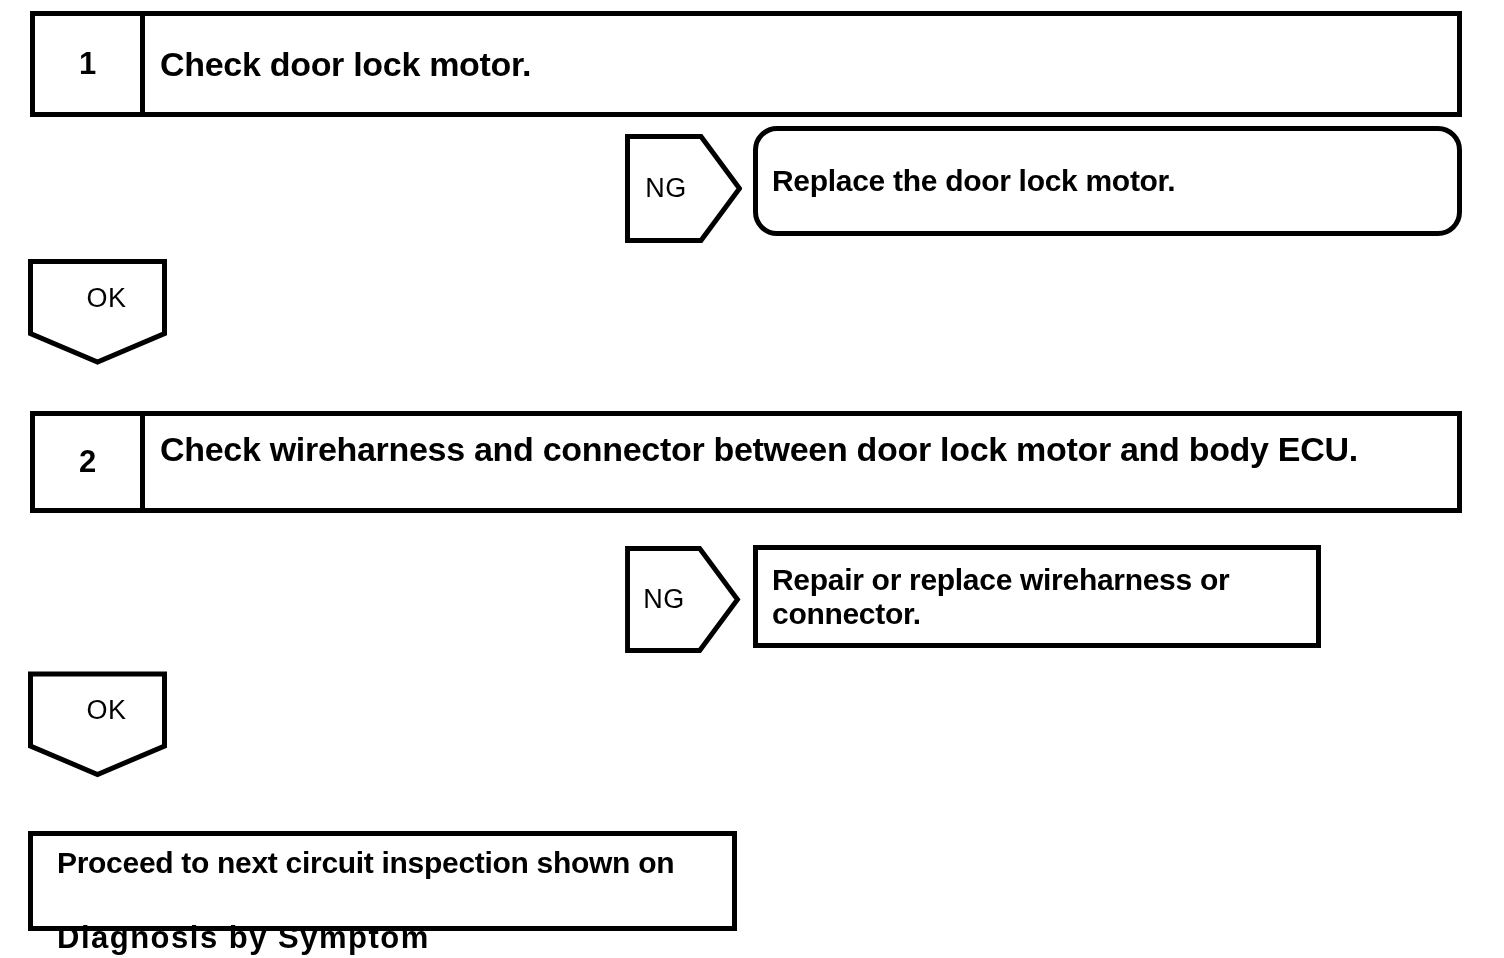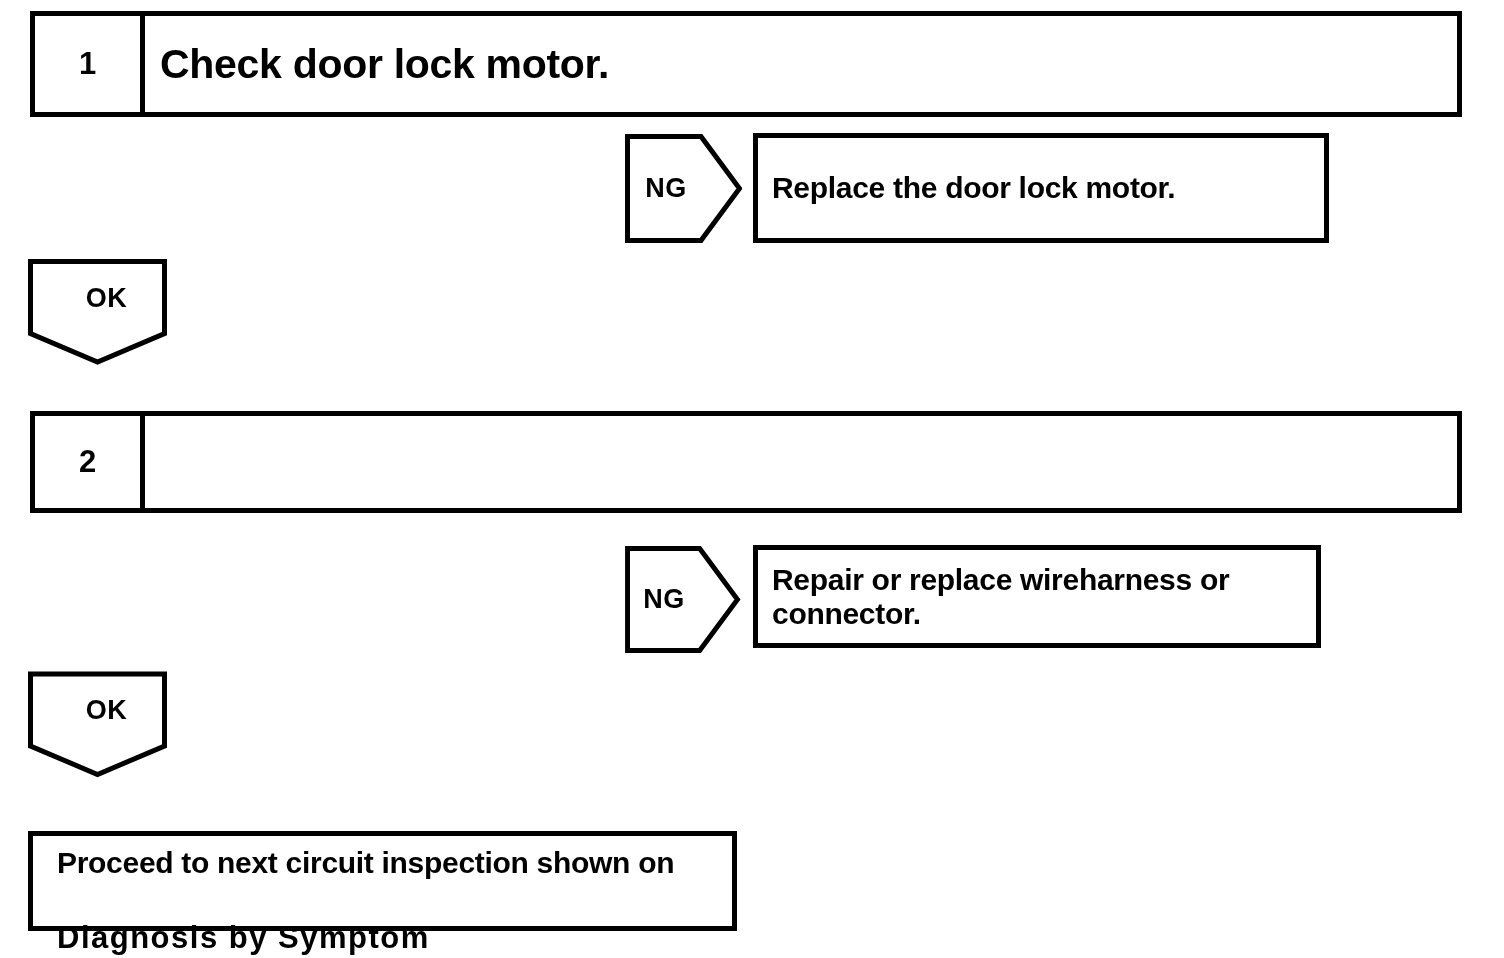--- a/index.html
+++ b/index.html
@@ -29,52 +29,52 @@
     font-weight: bold;
     font-size: 31px;
   }
   .step-text {
     flex: 1;
     display: flex;
     align-items: center;
     padding-left: 15px;
     padding-right: 10px;
     font-weight: bold;
-    font-size: 41px;
+    font-size: 34px;
     letter-spacing: -0.3px;
   }
   #step2 .step-text { padding-bottom: 26px; }
   
   .action-box {
     display: flex;
     align-items: center;
     padding-left: 14px;
     padding-right: 10px;
     font-weight: bold;
     font-size: 30px;
     letter-spacing: -0.3px;
   }
   
   .tag { position: absolute; }
   .tag svg { display: block; }
   .tag-label {
     position: absolute;
-    font-weight: bold;
+    font-weight: normal;
     font-size: 27px;
     letter-spacing: 0.5px;
     display: flex;
     align-items: center;
     justify-content: center;
   }
   .ng-label { left: 0; top: 0; width: 82px; height: 100%; }
   .ok-label { left: 0; top: 0; width: 100%; height: 78px; margin-left: 9px; }
   
   #step1   { left: 30px;  top: 11px;  width: 1432px; height: 106px; }
   #ng1     { left: 625px; top: 134px; width: 117px;  height: 109px; }
-  #ngbox1  { left: 753px; top: 133px; width: 576px;  height: 110px; }
+  #ngbox1  { left: 753px; top: 126px; width: 709px;  height: 110px; border-radius: 24px; }
   #ok1     { left: 28px;  top: 259px; width: 139px;  height: 106px; }
   #step2   { left: 30px;  top: 411px; width: 1432px; height: 102px; }
   #ng2     { left: 623px; top: 546px; width: 119px;  height: 107px; }
   #ngbox2  { left: 753px; top: 545px; width: 568px;  height: 103px; }
   #ok2     { left: 28px;  top: 671px; width: 139px;  height: 107px; }
   #terminal {
     left: 28px; top: 831px; width: 709px; height: 100px;
     padding: 8px 10px 0 24px;
     font-weight: bold;
     font-size: 30px;
@@ -106,20 +106,21 @@
 
   <div class="tag" id="ok1">
     <svg viewBox="0 0 139 106" width="139" height="106">
       <polygon points="2.5,2.5 136.5,2.5 136.5,74.5 69.5,103 2.5,74.5" fill="#ffffff" stroke="#000000" stroke-width="5" stroke-linejoin="miter"></polygon>
     </svg>
     <span class="tag-label ok-label">OK</span>
   </div>
 
   <div class="box step-box" id="step2">
     <div class="step-num">2</div>
+    <div class="step-text">Check wireharness and connector between door lock motor and body ECU.</div>
   </div>
 
   <div class="tag" id="ng2">
     <svg viewBox="0 0 117 109" width="119" height="107">
       <polygon points="2.5,2.5 76,2.5 114.5,54.5 76,106.5 2.5,106.5" fill="#ffffff" stroke="#000000" stroke-width="5" stroke-linejoin="miter"></polygon>
     </svg>
     <span class="tag-label ng-label">NG</span>
   </div>
 
   <div class="box action-box" id="ngbox2">

